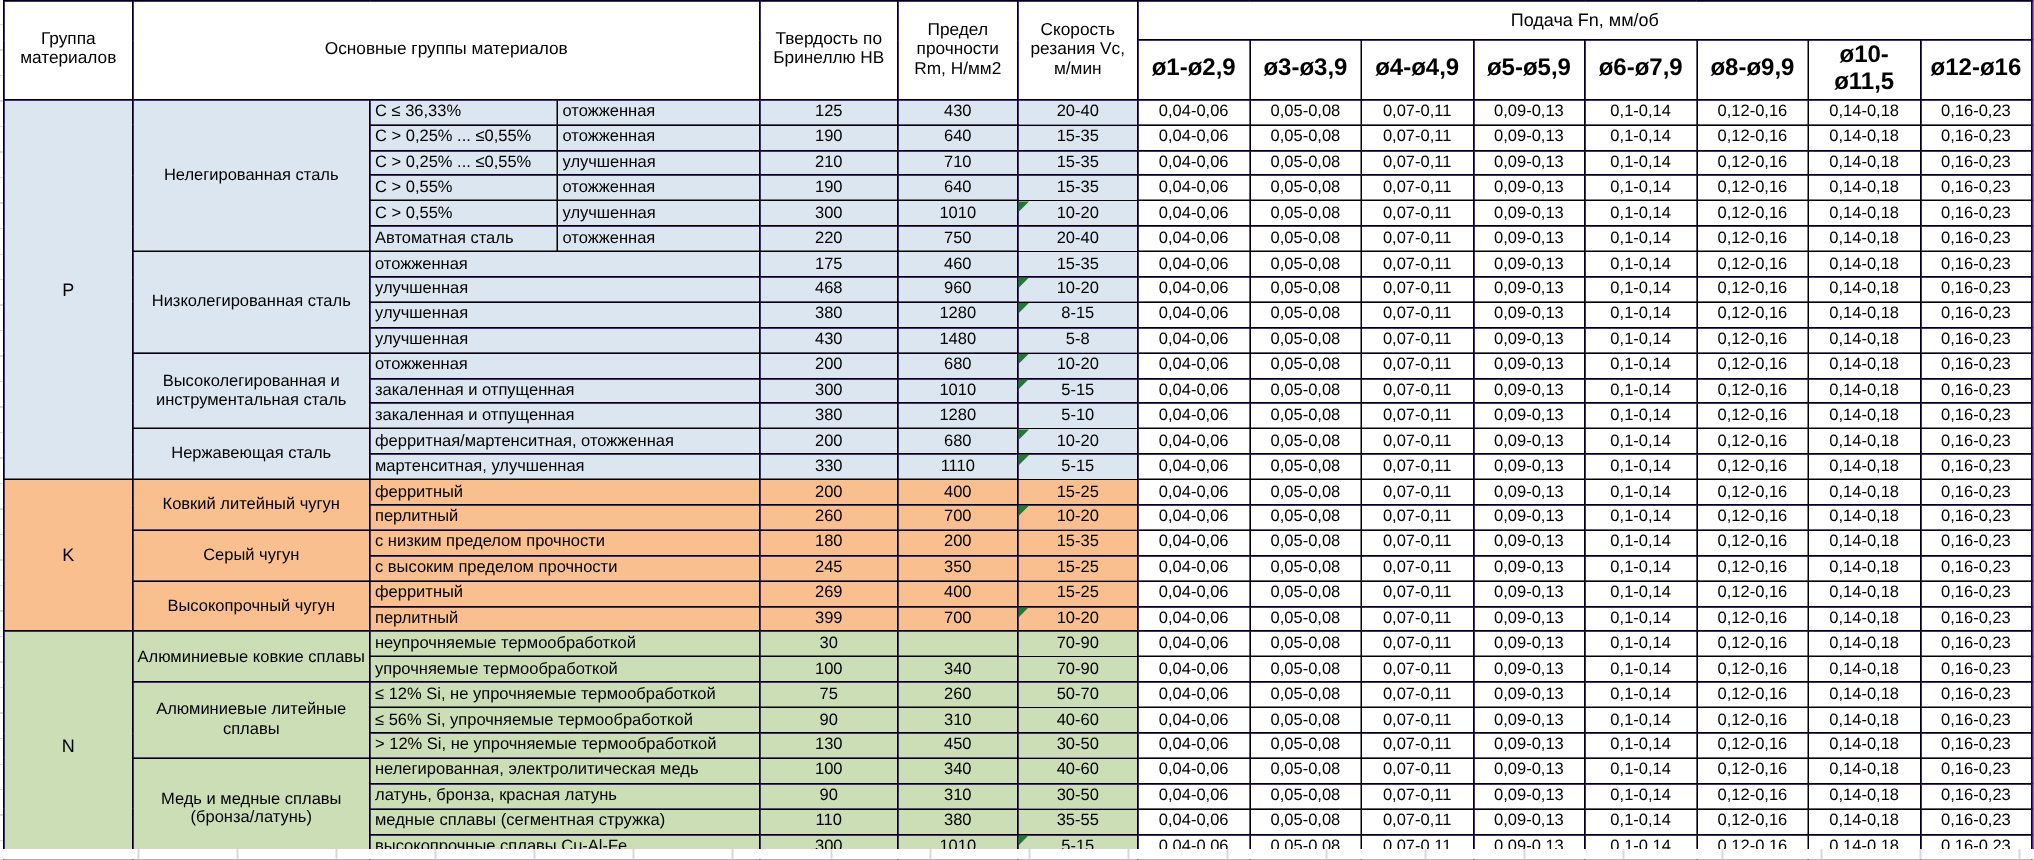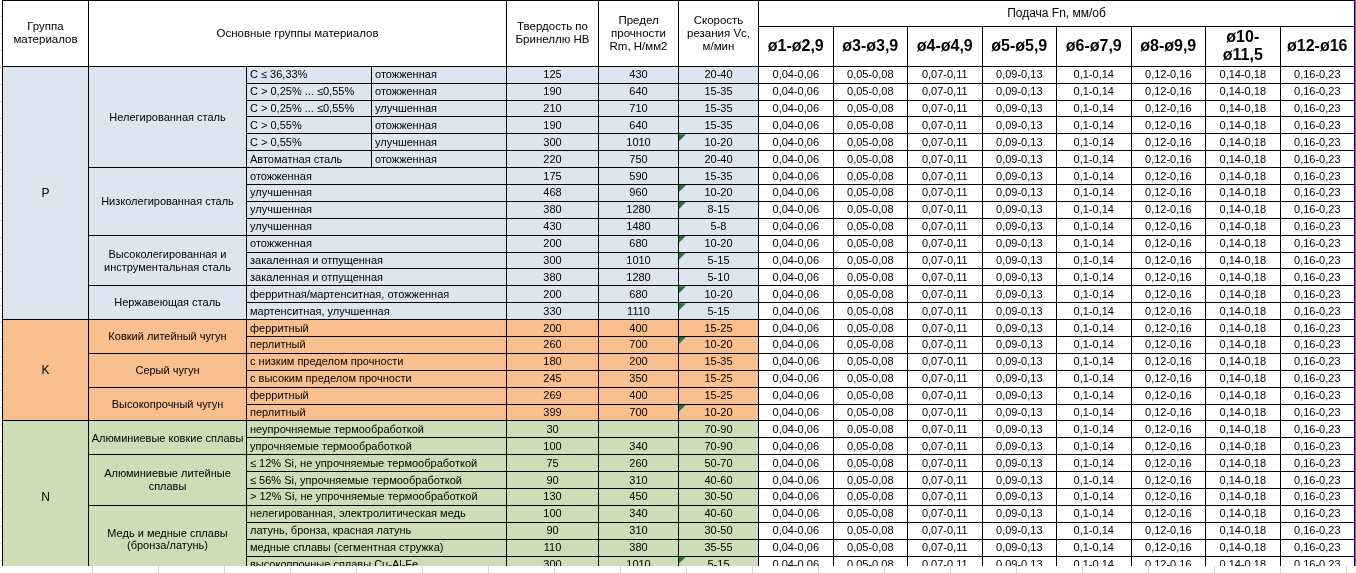--- a/index.html
+++ b/index.html
@@ -161,21 +161,21 @@
           <td class="num feed">0,09-0,13</td>
           <td class="num feed">0,1-0,14</td>
           <td class="num feed">0,12-0,16</td>
           <td class="num feed">0,14-0,18</td>
           <td class="num feed">0,16-0,23</td>
         </tr>
         <tr class="sec-P">
           <td class="gname" rowspan="4">Низколегированная сталь</td>
           <td class="subl" colspan="2">отожженная</td>
           <td class="num">175</td>
-          <td class="num">590</td>
+          <td class="num">460</td>
           <td class="num vc">15-35</td>
           <td class="num feed">0,04-0,06</td>
           <td class="num feed">0,05-0,08</td>
           <td class="num feed">0,07-0,11</td>
           <td class="num feed">0,09-0,13</td>
           <td class="num feed">0,1-0,14</td>
           <td class="num feed">0,12-0,16</td>
           <td class="num feed">0,14-0,18</td>
           <td class="num feed">0,16-0,23</td>
         </tr>

